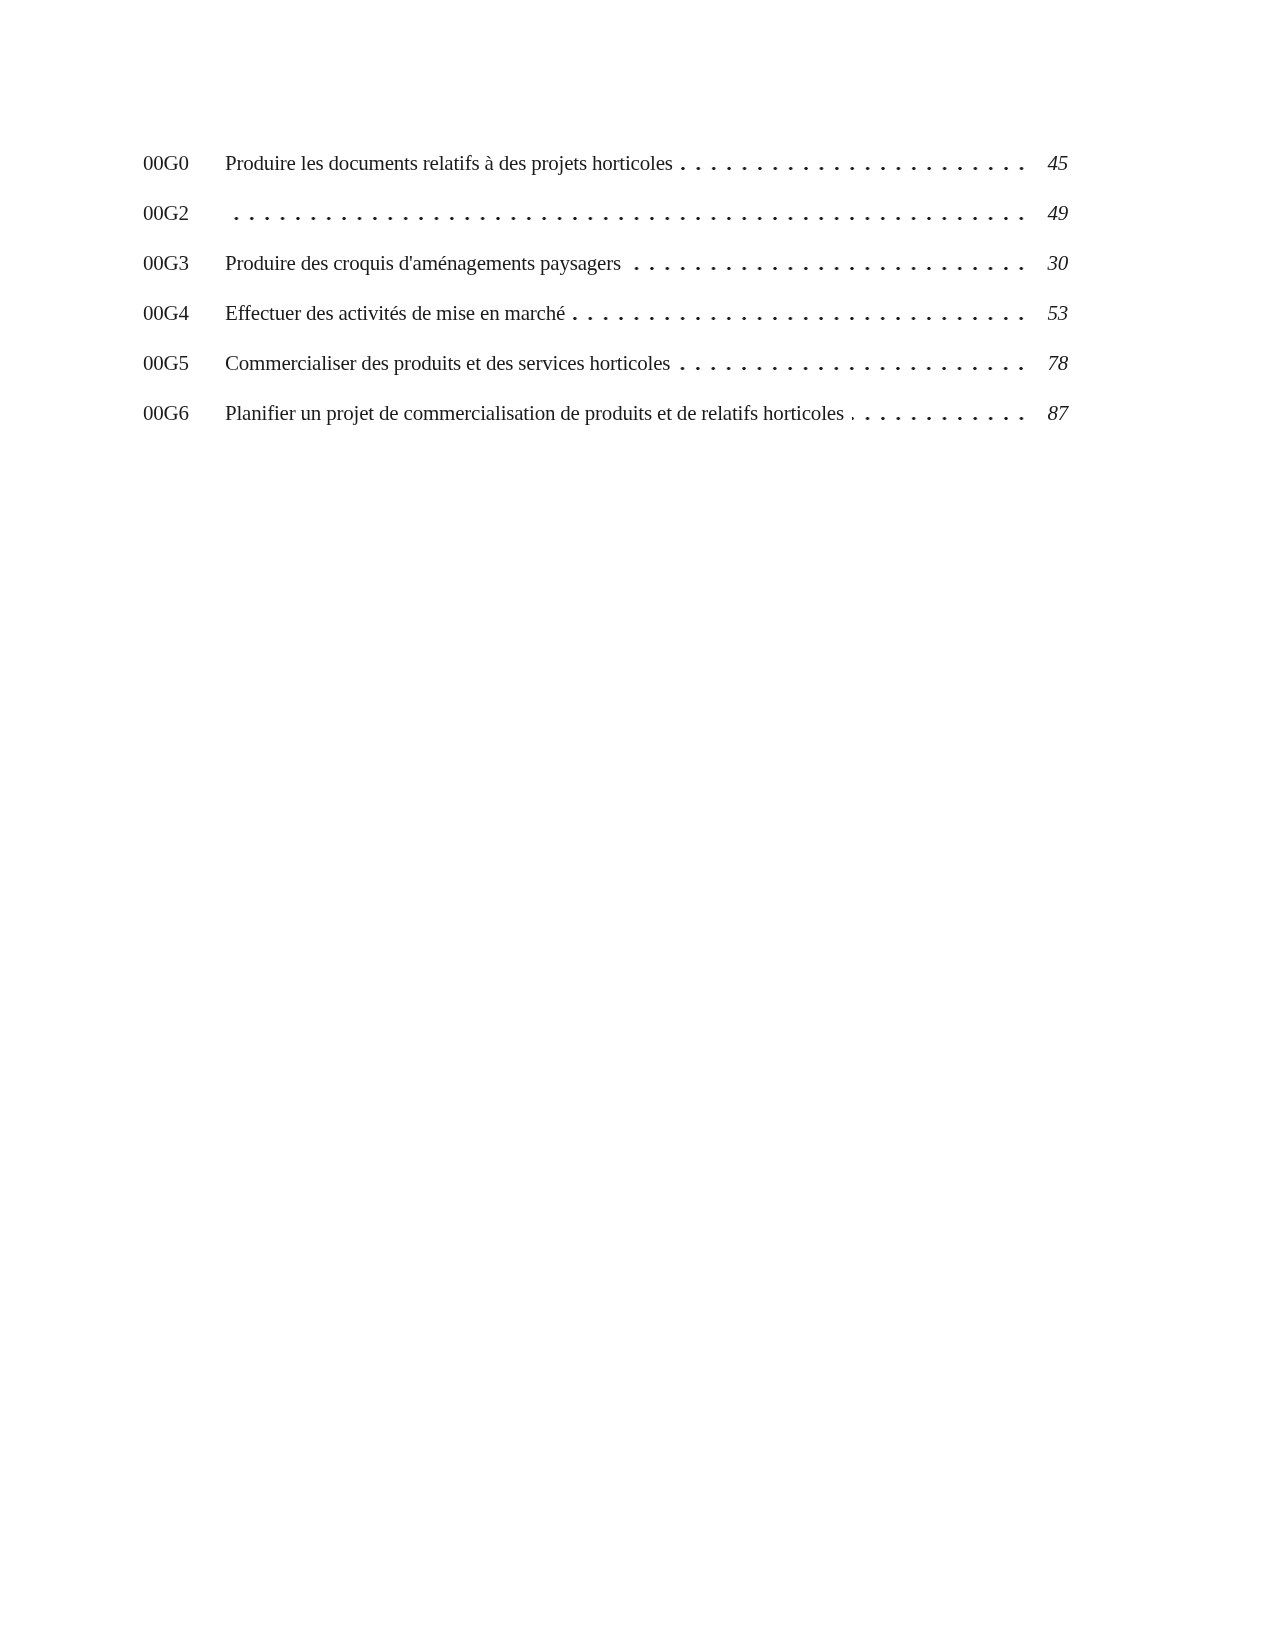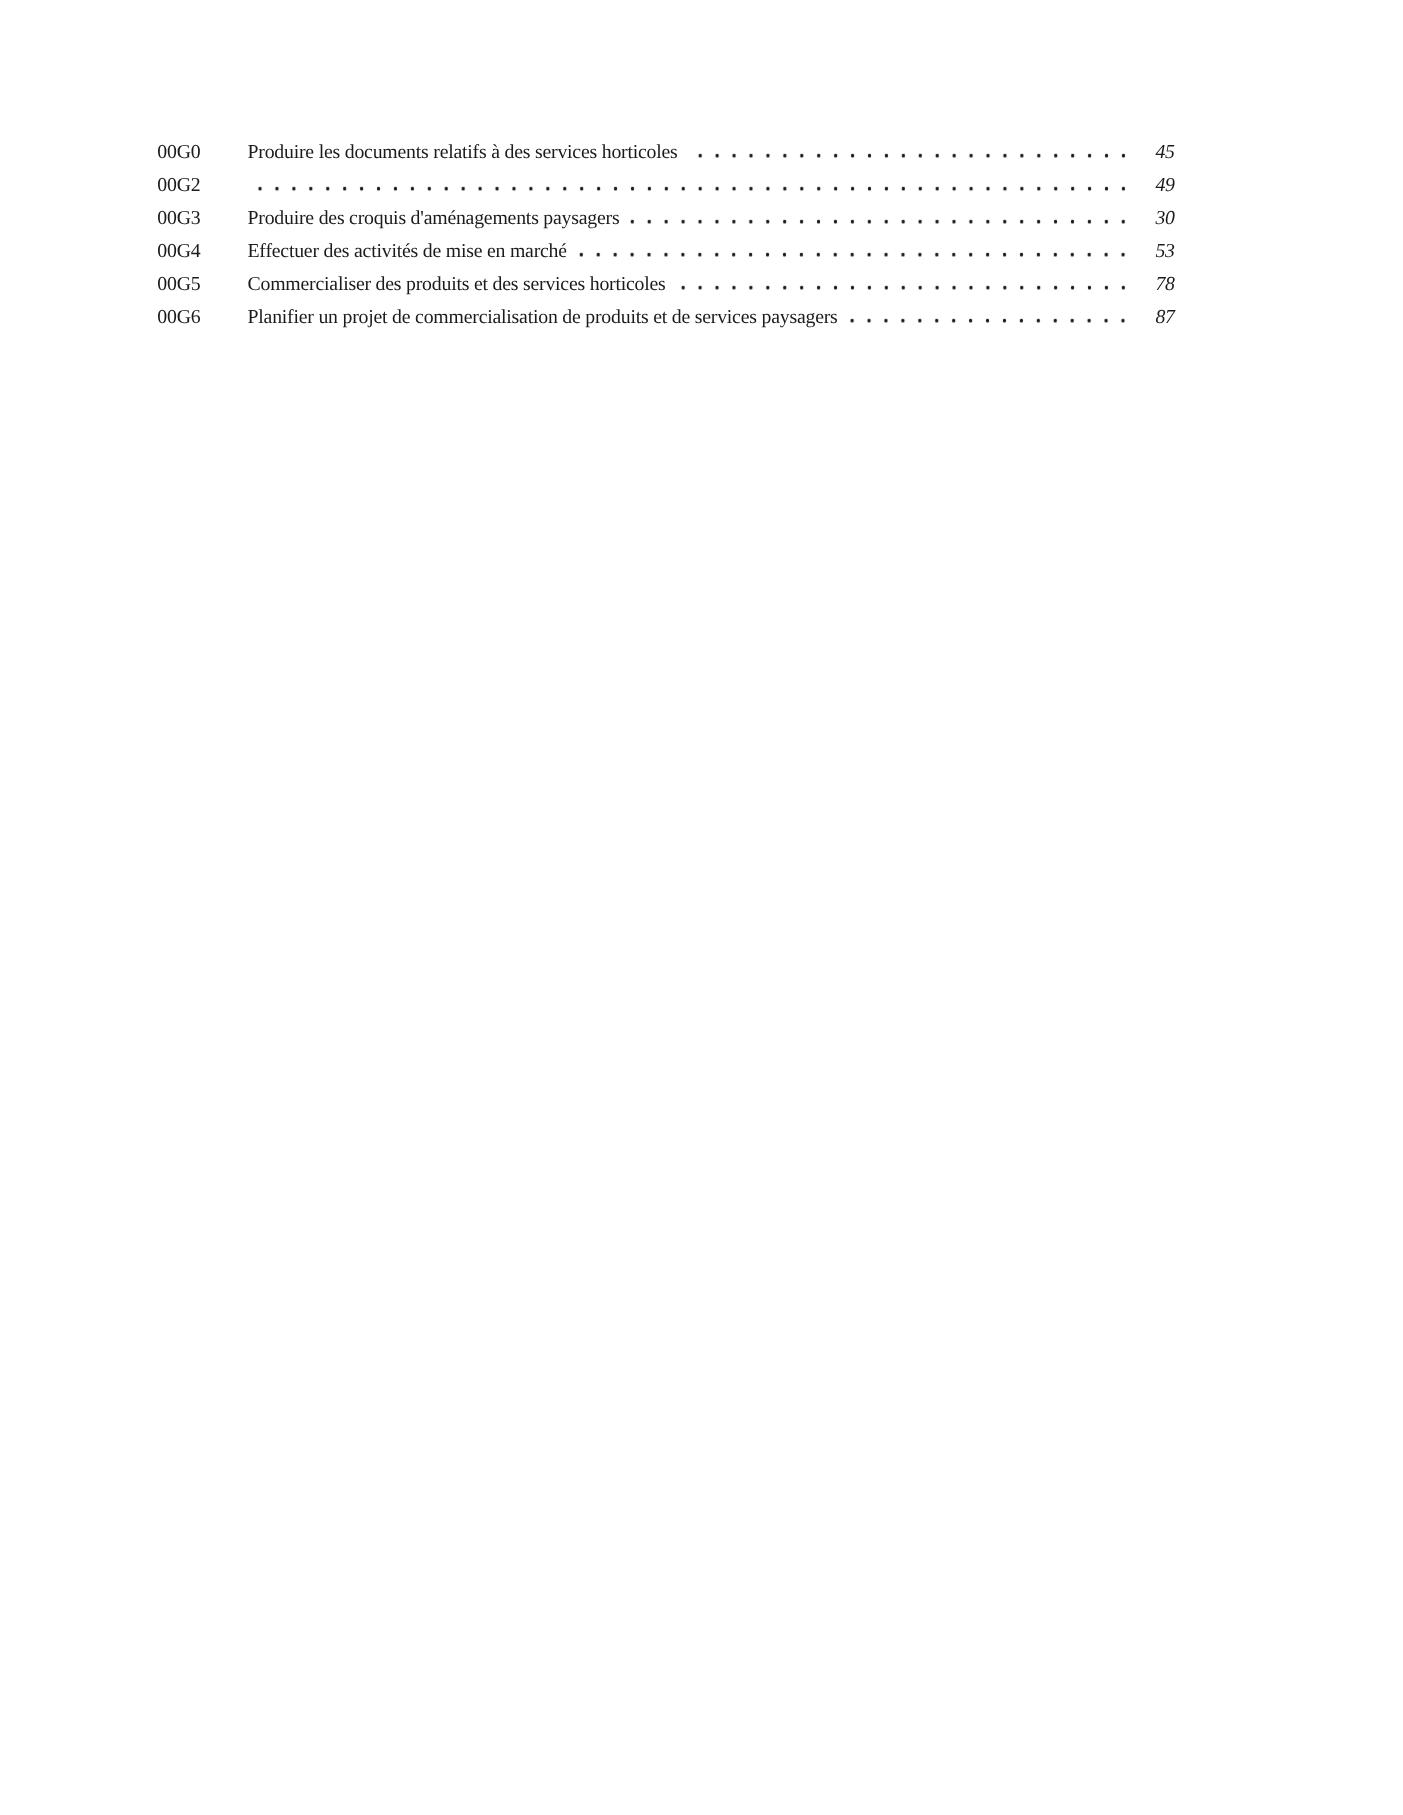--- a/index.html
+++ b/index.html
@@ -16,25 +16,26 @@
     overflow: hidden;
   }
   .toc-block {
     position: absolute;
     left: 143px;
     top: 128px;
     width: 925px;
   }
   .toc-row {
     display: flex;
-    align-items: flex-start;
+    align-items: center;
     height: 30px;
-    font-size: 18px;
+    font-size: 21px;
     letter-spacing: -0.2px;
     white-space: nowrap;
+    margin-top: 20px;
   }
   .toc-code {
     flex: 0 0 82px;
     width: 82px;
   }
   .toc-title {
     flex: 0 1 auto;
     overflow: hidden;
   }
   .toc-dots {
@@ -55,21 +56,21 @@
     font-style: italic;
   }
 </style>
 </head>
 <body>
 
 <div class="toc-block">
 
   <div class="toc-row">
     <span class="toc-code">00G0</span>
-    <span class="toc-title">Produire les documents relatifs à des services horticoles</span>
+    <span class="toc-title">Produire les documents relatifs à des projets horticoles</span>
     <span class="toc-dots"></span>
     <span class="toc-page">45</span>
   </div>
 
 
   <div class="toc-row">
     <span class="toc-code">00G2</span>
     <span class="toc-dots"></span>
     <span class="toc-page">49</span>
   </div>
@@ -90,18 +91,18 @@
 
   <div class="toc-row">
     <span class="toc-code">00G5</span>
     <span class="toc-title">Commercialiser des produits et des services horticoles</span>
     <span class="toc-dots"></span>
     <span class="toc-page">78</span>
   </div>
 
   <div class="toc-row">
     <span class="toc-code">00G6</span>
-    <span class="toc-title">Planifier un projet de commercialisation de produits et de services paysagers</span>
+    <span class="toc-title">Planifier un projet de commercialisation de produits et de relatifs horticoles</span>
     <span class="toc-dots"></span>
     <span class="toc-page">87</span>
   </div>
 
 </div>
 
 </body></html>

